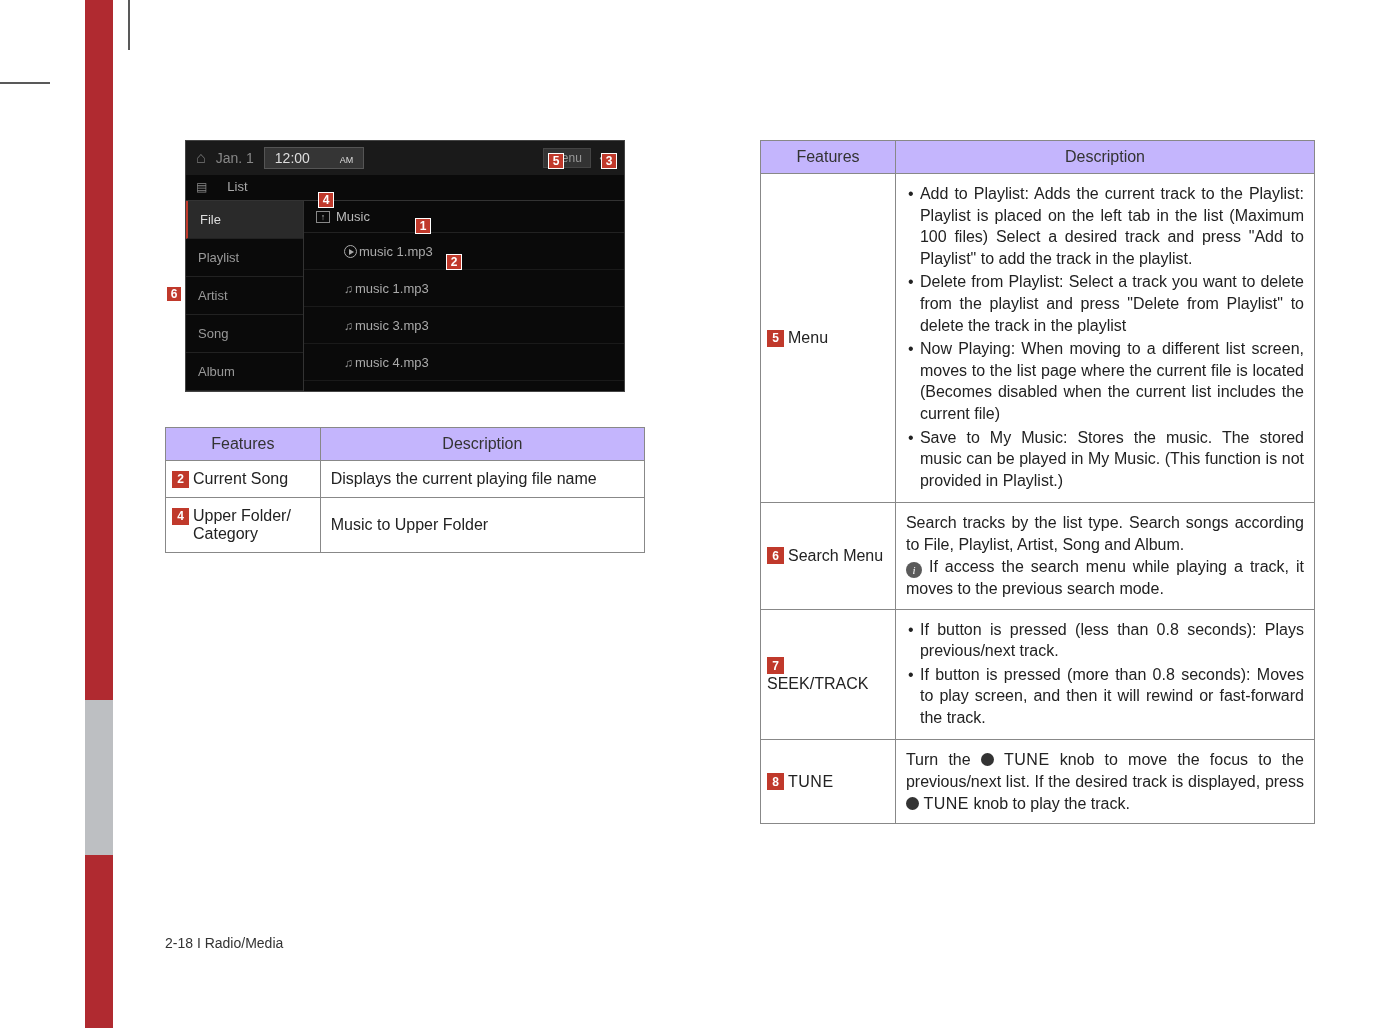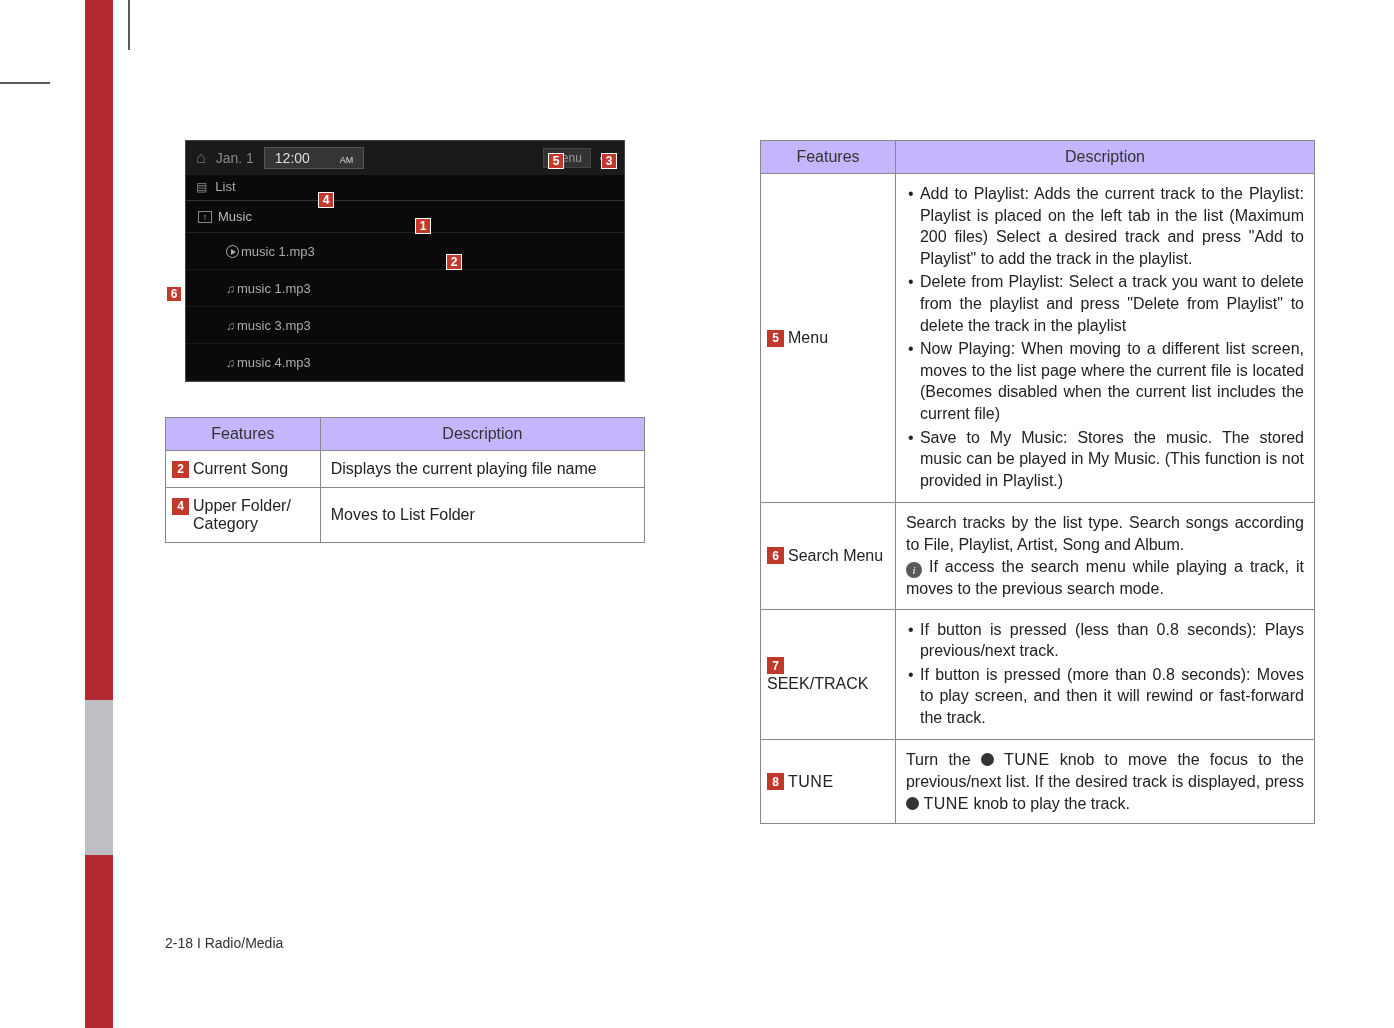--- a/index.html
+++ b/index.html
@@ -110,21 +110,21 @@
     }
     .sub-bar {
       display: flex;
       align-items: center;
       padding: 4px 10px 6px 10px;
       border-bottom: 1px solid #333;
     }
     .list-label {
       color: #aaa;
       font-size: 13px;
-      margin-left: 8px;
+      margin-left: 20px;
     }
     .body-area {
       display: flex;
     }
     .side-menu {
       width: 118px;
       border-right: 1px solid #333;
     }
     .side-item {
       padding: 11px 12px;
@@ -326,20 +326,27 @@
         <div class="status-right">
           <span class="menu-btn">Menu</span>
           <span class="return-icon">↩</span>
         </div>
       </div>
       <div class="sub-bar">
         <span style="color:#888;font-size:12px;">▤</span>
         <span class="list-label">List</span>
       </div>
       <div class="body-area">
+        <div class="side-menu">
+          <div class="side-item active">File</div>
+          <div class="side-item">Playlist</div>
+          <div class="side-item">Artist</div>
+          <div class="side-item">Song</div>
+          <div class="side-item">Album</div>
+        </div>
         <div class="content-list">
           <div class="folder-header">
             <span class="up-icon">↑</span>
             <span>Music</span>
           </div>
           <div class="track-row">
             <span class="play-icon"></span>
             <span>music 1.mp3</span>
           </div>
           <div class="track-row">
@@ -371,38 +378,38 @@
         <th>Features</th>
         <th>Description</th>
       </tr>
       <tr>
         <td class="feat-cell"><span class="num-badge">2</span><span>Current Song</span></td>
         <td class="desc-cell">Displays the current playing file name</td>
       </tr>
       <tr>
         <td class="feat-cell"><span class="num-badge">4</span><span style="white-space:pre-line;display:inline-block;vertical-align:top;">Upper Folder/
 Category</span></td>
-        <td class="desc-cell">Moves to List Folder</td>
+        <td class="desc-cell">Music to Upper Folder</td>
       </tr>
     </tbody>
       </table>
   </div>
 
   <div class="col">
     <table class="feat-table wide">
       <tbody>
           <tr>
         <th>Features</th>
         <th>Description</th>
       </tr>
       <tr>
         <td class="feat-cell"><span class="num-badge">5</span><span>Menu</span></td>
         <td class="desc-cell">
           <ul>
-            <li>Add to Playlist: Adds the current track to the Playlist: Playlist is placed on the left tab in the list (Maximum 200 files) Select a desired track and press "Add to Playlist" to add the track in the playlist.</li>
+            <li>Add to Playlist: Adds the current track to the Playlist: Playlist is placed on the left tab in the list (Maximum 100 files) Select a desired track and press "Add to Playlist" to add the track in the playlist.</li>
             <li>Delete from Playlist: Select a track you want to delete from the playlist and press "Delete from Playlist" to delete the track in the playlist</li>
             <li>Now Playing: When moving to a different list screen, moves to the list page where the current file is located (Becomes disabled when the current list includes the current file)</li>
             <li>Save to My Music: Stores the music. The stored music can be played in My Music. (This function is not provided in Playlist.)</li>
           </ul>
         </td>
       </tr>
       <tr>
         <td class="feat-cell"><span class="num-badge">6</span><span>Search Menu</span></td>
         <td class="desc-cell">
           <span>Search tracks by the list type. Search songs according to File, Playlist, Artist, Song and Album.</span><br>

